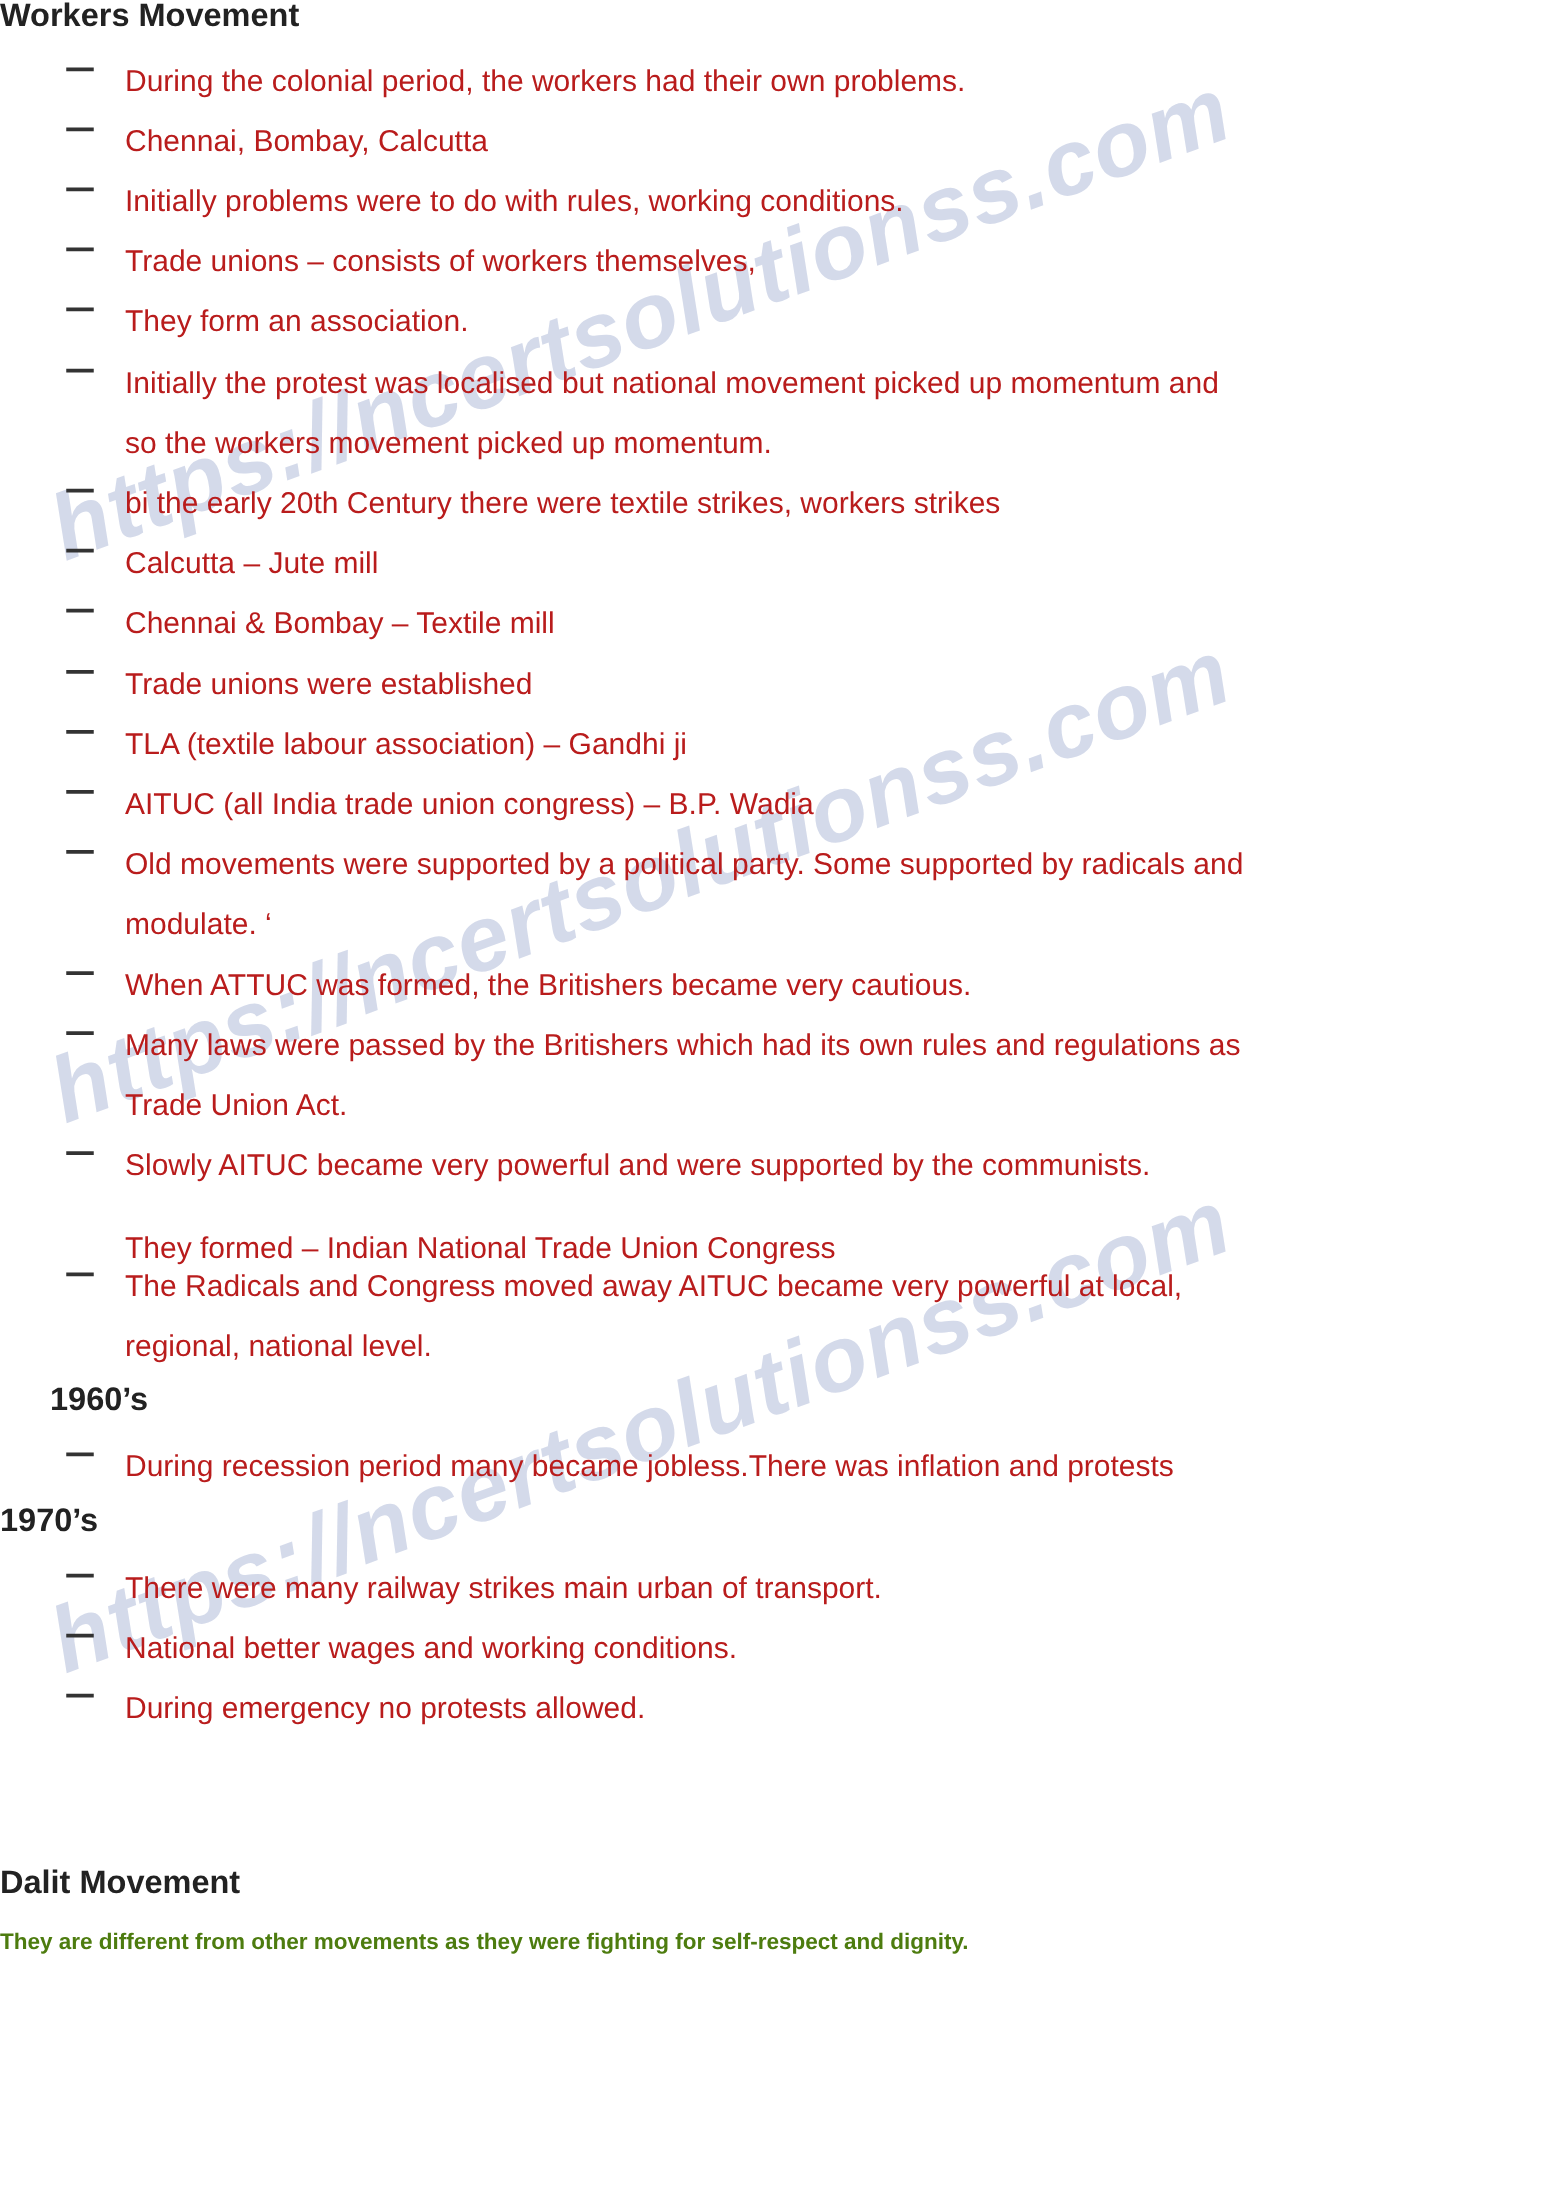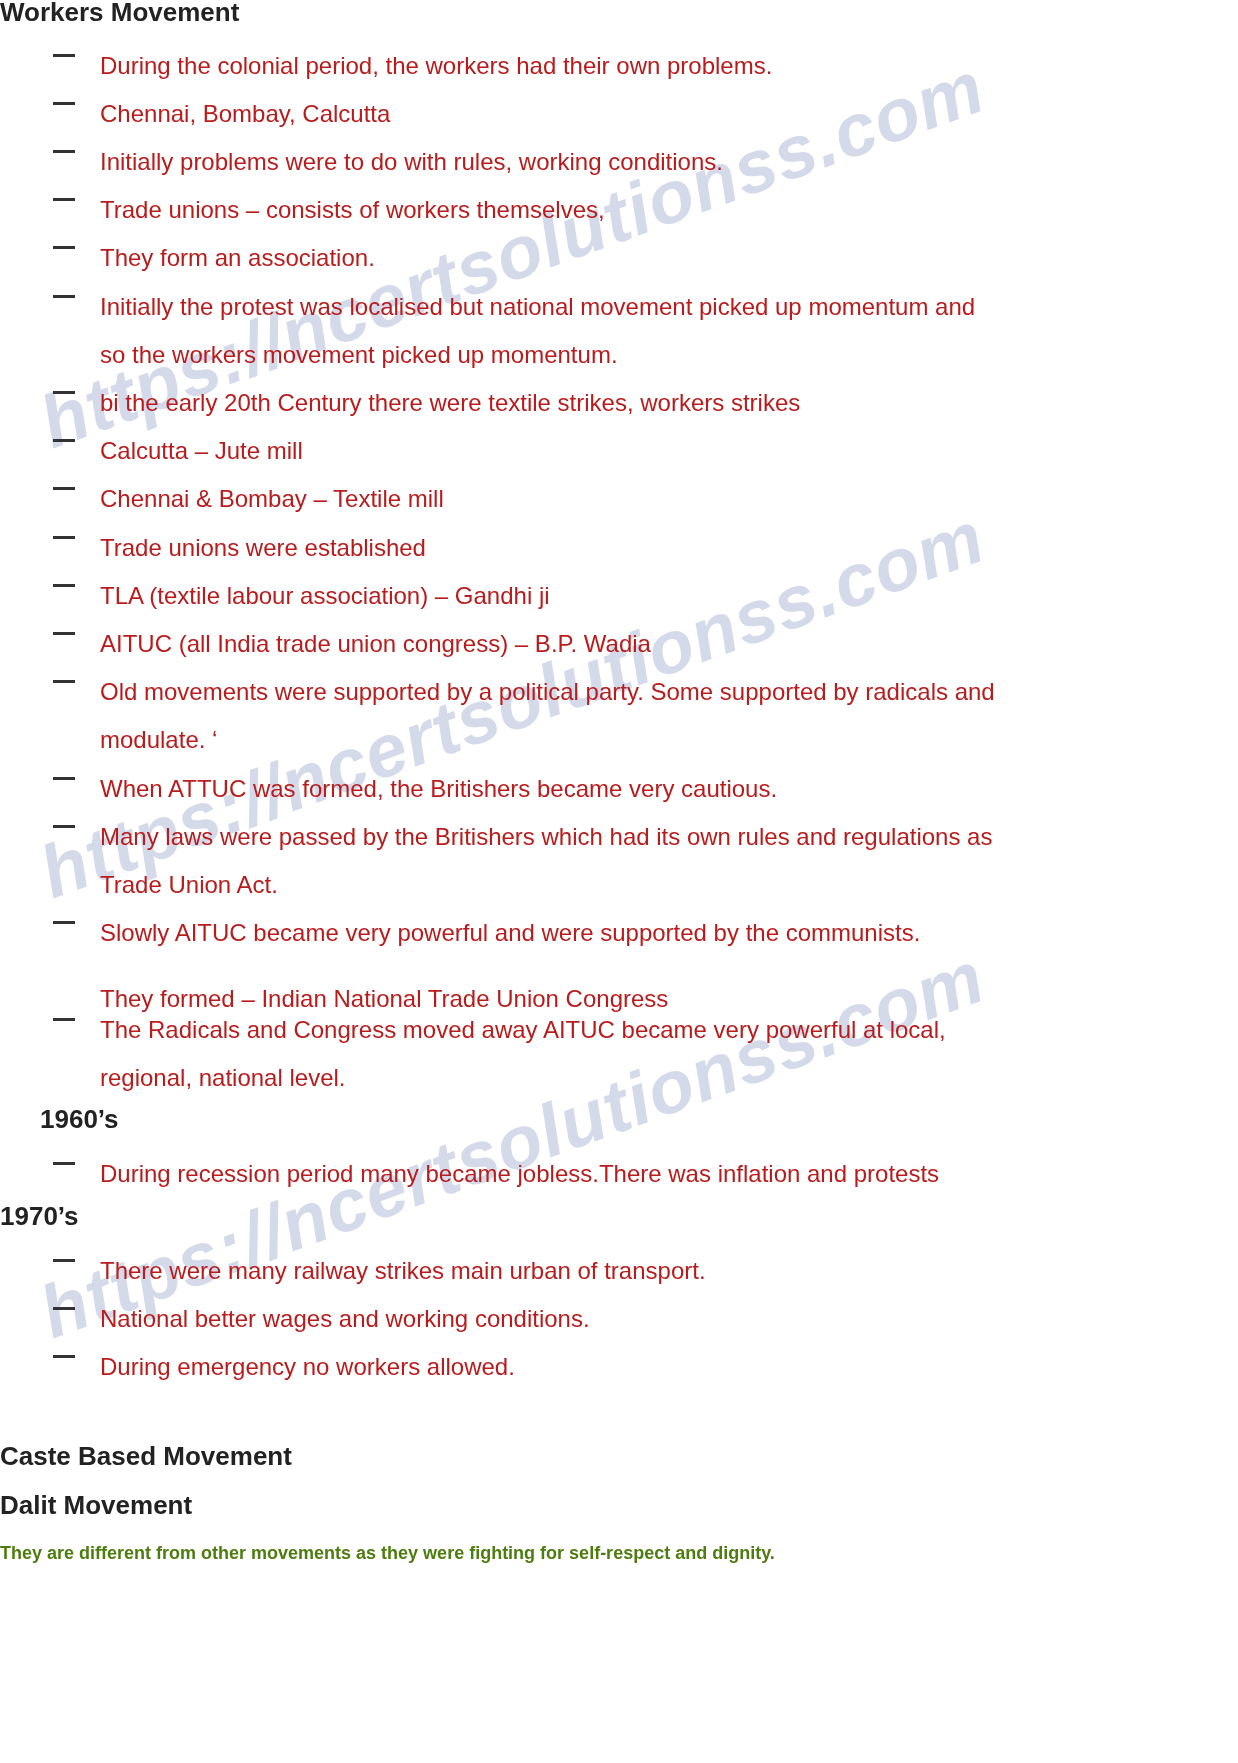--- a/index.html
+++ b/index.html
@@ -171,21 +171,20 @@
   <div class="bullet" style="top:1247px;">
     <span class="dash"></span>
     <span class="btext">There were many railway strikes main urban of transport.</span>
   </div>
   <div class="bullet" style="top:1295px;">
     <span class="dash"></span>
     <span class="btext">National better wages and working conditions.</span>
   </div>
   <div class="bullet" style="top:1343px;">
     <span class="dash"></span>
-    <span class="btext">During emergency no workers allowed.</span>
+    <span class="btext">During emergency no protests allowed.</span>
   </div>
 
-  <div class="heading" style="top:1441px;">Caste Based Movement</div>
 
   <div class="heading" style="top:1490px;">Dalit Movement</div>
   <div class="para" style="top:1538px;">They are different from other movements as they were fighting for self-respect and dignity.</div>
 
 </div>
 
 </body></html>

